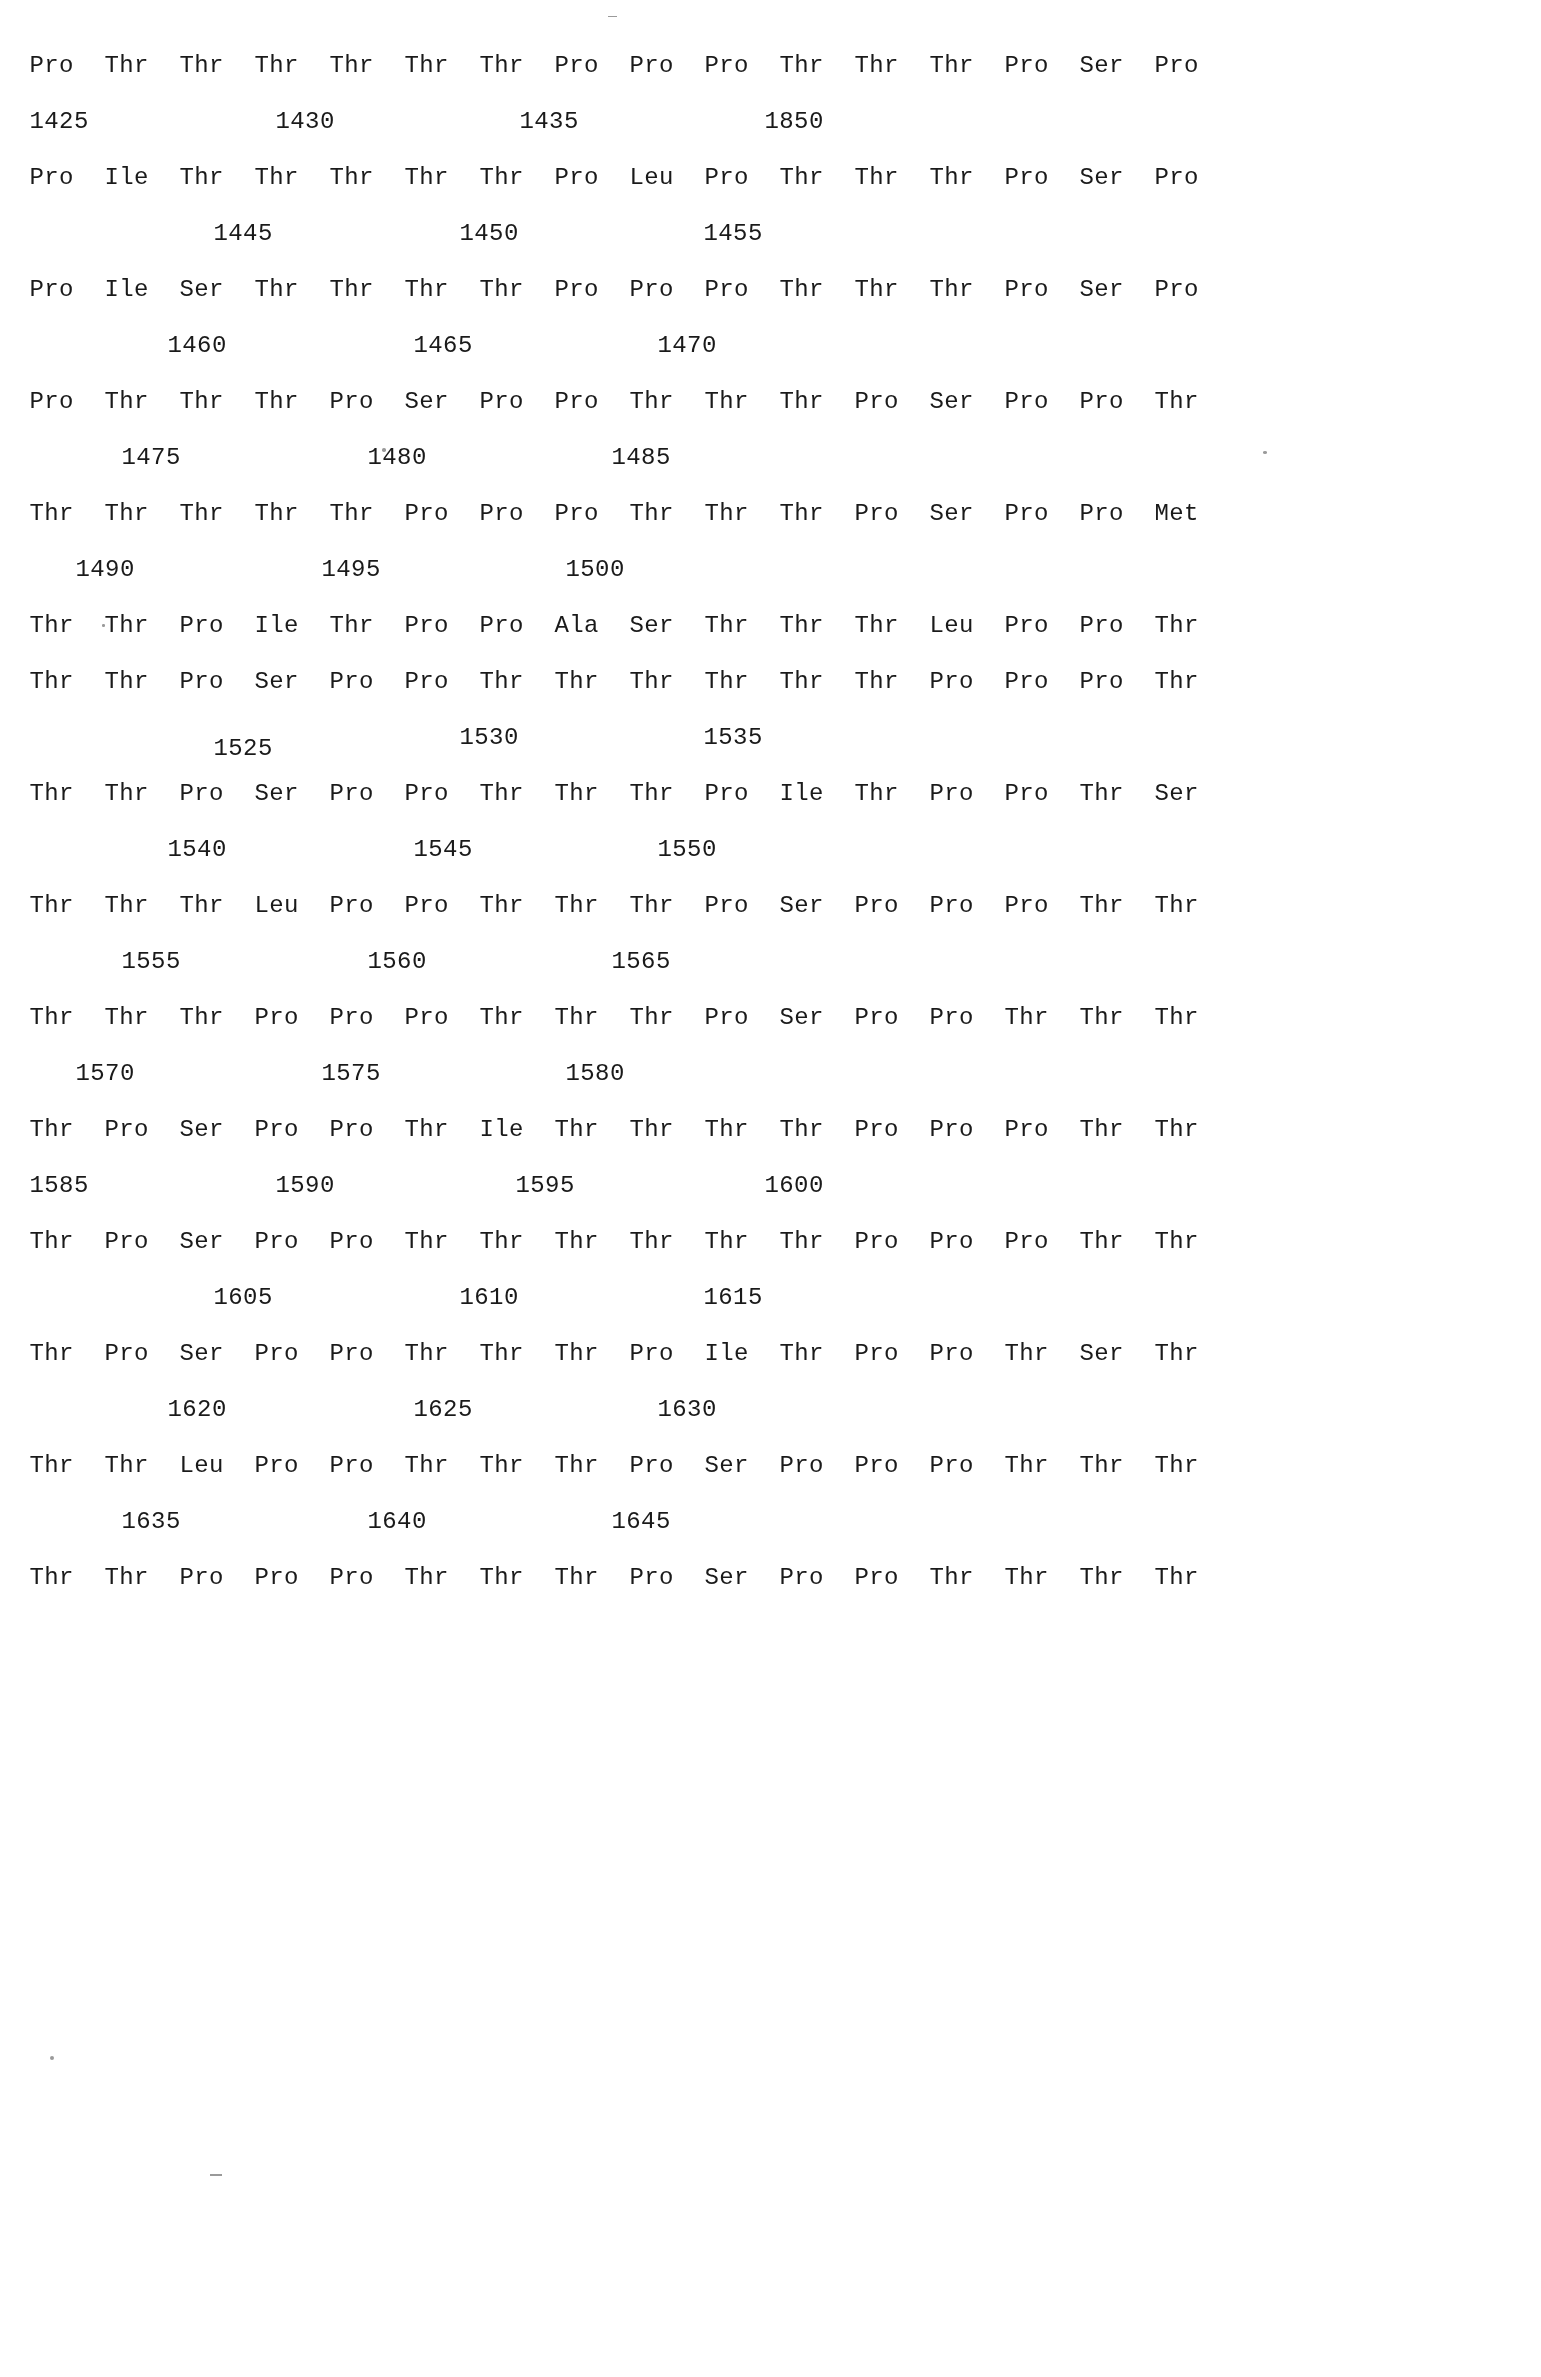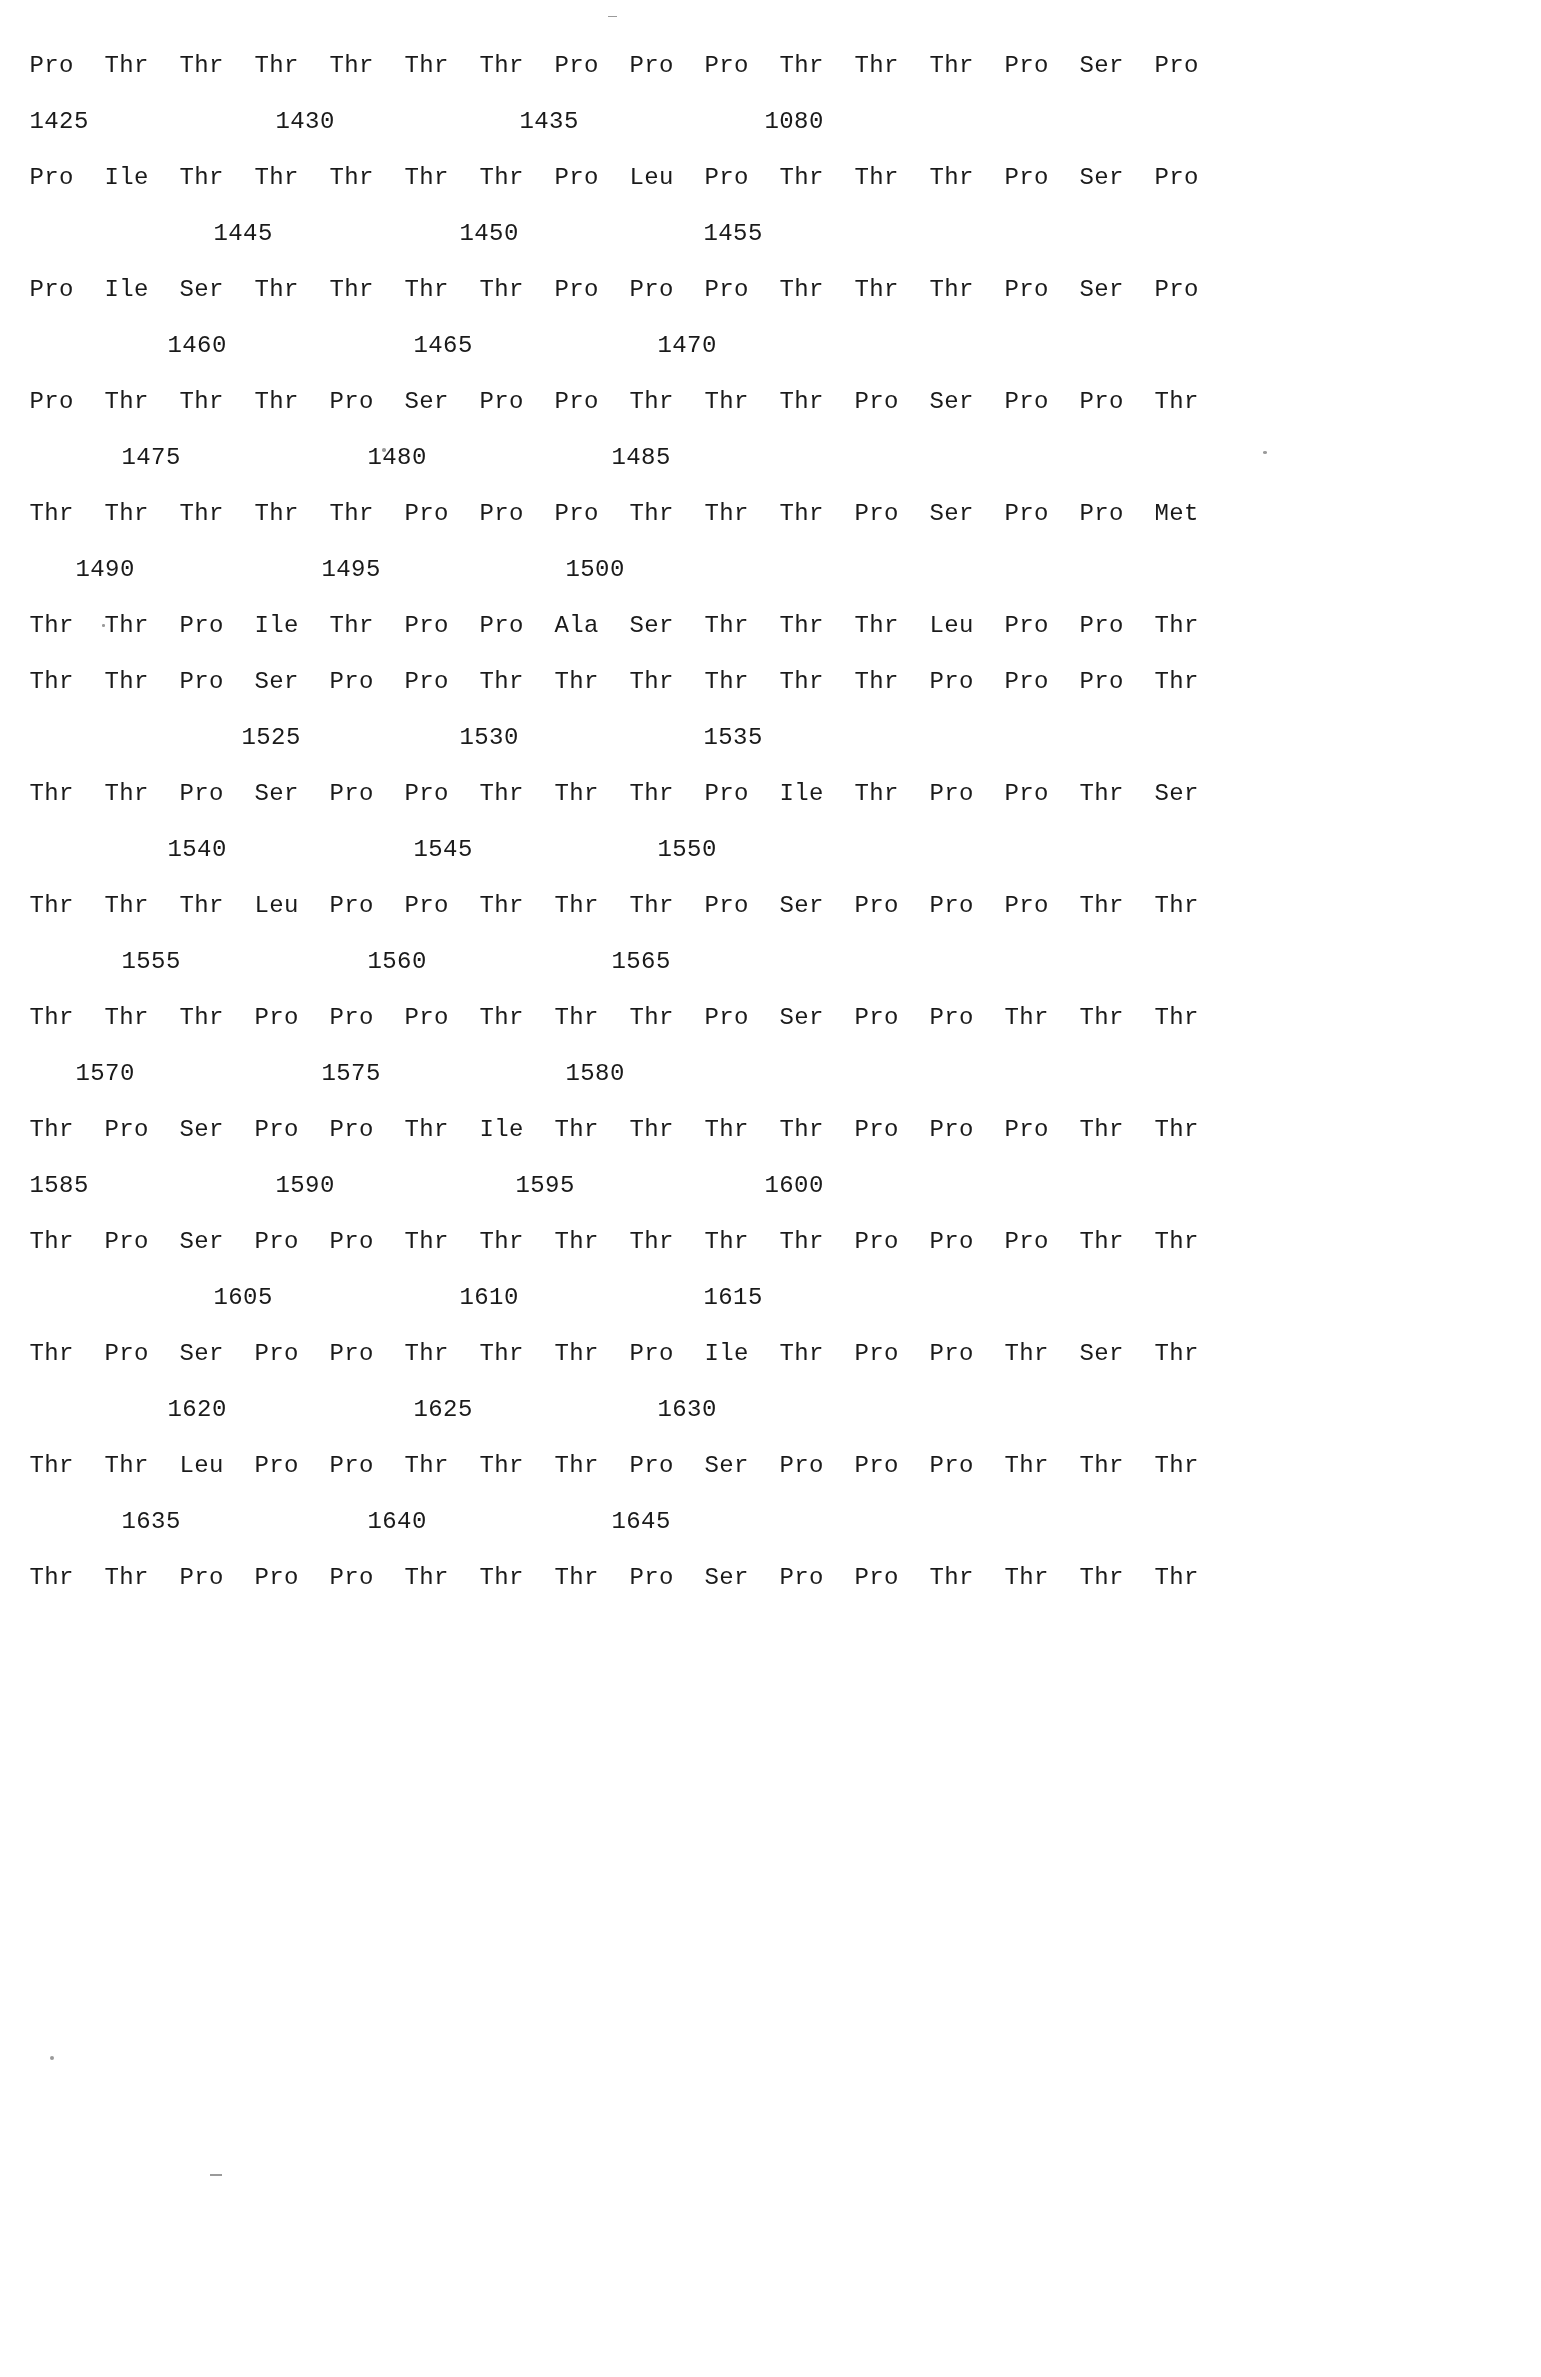--- a/index.html
+++ b/index.html
@@ -59,32 +59,32 @@
   .speck.s4 { left: 1263px; top: 451px; width: 4.3px; height: 2.6px; }
   .speck.s5 { left: 50px; top: 2056px; width: 4.3px; height: 4.3px; }
   .speck.s6 { left: 210px; top: 2174px; width: 12px; height: 1.7px; border-radius: 0; }
 </style>
 </head>
 <body>
 
 <div class="page">
   <div class="sequence-block" id="seq">
       <div class="line residue-line"><span class="res">Pro</span><span class="res">Thr</span><span class="res">Thr</span><span class="res">Thr</span><span class="res">Thr</span><span class="res">Thr</span><span class="res">Thr</span><span class="res">Pro</span><span class="res">Pro</span><span class="res">Pro</span><span class="res">Thr</span><span class="res">Thr</span><span class="res">Thr</span><span class="res">Pro</span><span class="res">Ser</span><span class="res">Pro</span></div>
-      <div class="line number-line" style="position: relative; height: 56px;"><span style="position: absolute; left: 0px; top: 0px;">1425</span><span style="position: absolute; left: 246px; top: 0px;">1430</span><span style="position: absolute; left: 490px; top: 0px;">1435</span><span style="position: absolute; left: 735px; top: 0px;">1080</span></div>
+      <div class="line number-line" style="position: relative; height: 56px;"><span style="position: absolute; left: 0px; top: 0px;">1425</span><span style="position: absolute; left: 246px; top: 0px;">1430</span><span style="position: absolute; left: 490px; top: 0px;">1435</span><span style="position: absolute; left: 735px; top: 0px;">1850</span></div>
       <div class="line residue-line"><span class="res">Pro</span><span class="res">Ile</span><span class="res">Thr</span><span class="res">Thr</span><span class="res">Thr</span><span class="res">Thr</span><span class="res">Thr</span><span class="res">Pro</span><span class="res">Leu</span><span class="res">Pro</span><span class="res">Thr</span><span class="res">Thr</span><span class="res">Thr</span><span class="res">Pro</span><span class="res">Ser</span><span class="res">Pro</span></div>
       <div class="line number-line" style="position: relative; height: 56px;"><span style="position: absolute; left: 184px; top: 0px;">1445</span><span style="position: absolute; left: 430px; top: 0px;">1450</span><span style="position: absolute; left: 674px; top: 0px;">1455</span></div>
       <div class="line residue-line"><span class="res">Pro</span><span class="res">Ile</span><span class="res">Ser</span><span class="res">Thr</span><span class="res">Thr</span><span class="res">Thr</span><span class="res">Thr</span><span class="res">Pro</span><span class="res">Pro</span><span class="res">Pro</span><span class="res">Thr</span><span class="res">Thr</span><span class="res">Thr</span><span class="res">Pro</span><span class="res">Ser</span><span class="res">Pro</span></div>
       <div class="line number-line" style="position: relative; height: 56px;"><span style="position: absolute; left: 138px; top: 0px;">1460</span><span style="position: absolute; left: 384px; top: 0px; text-align: center;">1465</span><span style="position: absolute; left: 628px; top: 0px;">1470</span></div>
       <div class="line residue-line"><span class="res">Pro</span><span class="res">Thr</span><span class="res">Thr</span><span class="res">Thr</span><span class="res">Pro</span><span class="res">Ser</span><span class="res">Pro</span><span class="res">Pro</span><span class="res">Thr</span><span class="res">Thr</span><span class="res">Thr</span><span class="res">Pro</span><span class="res">Ser</span><span class="res">Pro</span><span class="res">Pro</span><span class="res">Thr</span></div>
       <div class="line number-line" style="position: relative; height: 56px;"><span style="position: absolute; left: 92px; top: 0px; text-align: right;">1475</span><span style="position: absolute; left: 338px; top: 0px;">1480</span><span style="position: absolute; left: 582px; top: 0px;">1485</span></div>
       <div class="line residue-line"><span class="res">Thr</span><span class="res">Thr</span><span class="res">Thr</span><span class="res">Thr</span><span class="res">Thr</span><span class="res">Pro</span><span class="res">Pro</span><span class="res">Pro</span><span class="res">Thr</span><span class="res">Thr</span><span class="res">Thr</span><span class="res">Pro</span><span class="res">Ser</span><span class="res">Pro</span><span class="res">Pro</span><span class="res">Met</span></div>
       <div class="line number-line" style="position: relative; height: 56px;"><span style="position: absolute; left: 46px; top: 0px;">1490</span><span style="position: absolute; left: 292px; top: 0px;">1495</span><span style="position: absolute; left: 536px; top: 0px;">1500</span></div>
       <div class="line residue-line"><span class="res">Thr</span><span class="res">Thr</span><span class="res">Pro</span><span class="res">Ile</span><span class="res">Thr</span><span class="res">Pro</span><span class="res">Pro</span><span class="res">Ala</span><span class="res">Ser</span><span class="res">Thr</span><span class="res">Thr</span><span class="res">Thr</span><span class="res">Leu</span><span class="res">Pro</span><span class="res">Pro</span><span class="res">Thr</span></div>
       <div class="line residue-line"><span class="res">Thr</span><span class="res">Thr</span><span class="res">Pro</span><span class="res">Ser</span><span class="res">Pro</span><span class="res">Pro</span><span class="res">Thr</span><span class="res">Thr</span><span class="res">Thr</span><span class="res">Thr</span><span class="res">Thr</span><span class="res">Thr</span><span class="res">Pro</span><span class="res">Pro</span><span class="res">Pro</span><span class="res">Thr</span></div>
-      <div class="line number-line" style="position: relative; height: 56px;"><span style="position: absolute; left: 184px; top: 0px; margin-left: 28px;">1525</span><span style="position: absolute; left: 430px; top: 0px;">1530</span><span style="position: absolute; left: 674px; top: 0px;">1535</span></div>
+      <div class="line number-line" style="position: relative; height: 56px;"><span style="position: absolute; left: 184px; top: 11px;">1525</span><span style="position: absolute; left: 430px; top: 0px;">1530</span><span style="position: absolute; left: 674px; top: 0px;">1535</span></div>
       <div class="line residue-line"><span class="res">Thr</span><span class="res">Thr</span><span class="res">Pro</span><span class="res">Ser</span><span class="res">Pro</span><span class="res">Pro</span><span class="res">Thr</span><span class="res">Thr</span><span class="res">Thr</span><span class="res">Pro</span><span class="res">Ile</span><span class="res">Thr</span><span class="res">Pro</span><span class="res">Pro</span><span class="res">Thr</span><span class="res">Ser</span></div>
       <div class="line number-line" style="position: relative; height: 56px;"><span style="position: absolute; left: 138px; top: 0px;">1540</span><span style="position: absolute; left: 384px; top: 0px;">1545</span><span style="position: absolute; left: 628px; top: 0px;">1550</span></div>
       <div class="line residue-line"><span class="res">Thr</span><span class="res">Thr</span><span class="res">Thr</span><span class="res">Leu</span><span class="res">Pro</span><span class="res">Pro</span><span class="res">Thr</span><span class="res">Thr</span><span class="res">Thr</span><span class="res">Pro</span><span class="res">Ser</span><span class="res">Pro</span><span class="res">Pro</span><span class="res">Pro</span><span class="res">Thr</span><span class="res">Thr</span></div>
       <div class="line number-line" style="position: relative; height: 56px;"><span style="position: absolute; left: 92px; top: 0px;">1555</span><span style="position: absolute; left: 338px; top: 0px;">1560</span><span style="position: absolute; left: 582px; top: 0px;">1565</span></div>
       <div class="line residue-line"><span class="res">Thr</span><span class="res">Thr</span><span class="res">Thr</span><span class="res">Pro</span><span class="res">Pro</span><span class="res">Pro</span><span class="res">Thr</span><span class="res">Thr</span><span class="res">Thr</span><span class="res">Pro</span><span class="res">Ser</span><span class="res">Pro</span><span class="res">Pro</span><span class="res">Thr</span><span class="res">Thr</span><span class="res">Thr</span></div>
       <div class="line number-line" style="position: relative; height: 56px;"><span style="position: absolute; left: 46px; top: 0px;">1570</span><span style="position: absolute; left: 292px; top: 0px;">1575</span><span style="position: absolute; left: 536px; top: 0px;">1580</span></div>
       <div class="line residue-line"><span class="res">Thr</span><span class="res">Pro</span><span class="res">Ser</span><span class="res">Pro</span><span class="res">Pro</span><span class="res">Thr</span><span class="res">Ile</span><span class="res">Thr</span><span class="res">Thr</span><span class="res">Thr</span><span class="res">Thr</span><span class="res">Pro</span><span class="res">Pro</span><span class="res">Pro</span><span class="res">Thr</span><span class="res">Thr</span></div>
       <div class="line number-line" style="position: relative; height: 56px;"><span style="position: absolute; left: 0px; top: 0px;">1585</span><span style="position: absolute; left: 246px; top: 0px;">1590</span><span style="position: absolute; left: 486px; top: 0px;">1595</span><span style="position: absolute; left: 735px; top: 0px;">1600</span></div>
       <div class="line residue-line"><span class="res">Thr</span><span class="res">Pro</span><span class="res">Ser</span><span class="res">Pro</span><span class="res">Pro</span><span class="res">Thr</span><span class="res">Thr</span><span class="res">Thr</span><span class="res">Thr</span><span class="res">Thr</span><span class="res">Thr</span><span class="res">Pro</span><span class="res">Pro</span><span class="res">Pro</span><span class="res">Thr</span><span class="res">Thr</span></div>
       <div class="line number-line" style="position: relative; height: 56px;"><span style="position: absolute; left: 184px; top: 0px; text-align: center;">1605</span><span style="position: absolute; left: 430px; top: 0px;">1610</span><span style="position: absolute; left: 674px; top: 0px;">1615</span></div>

